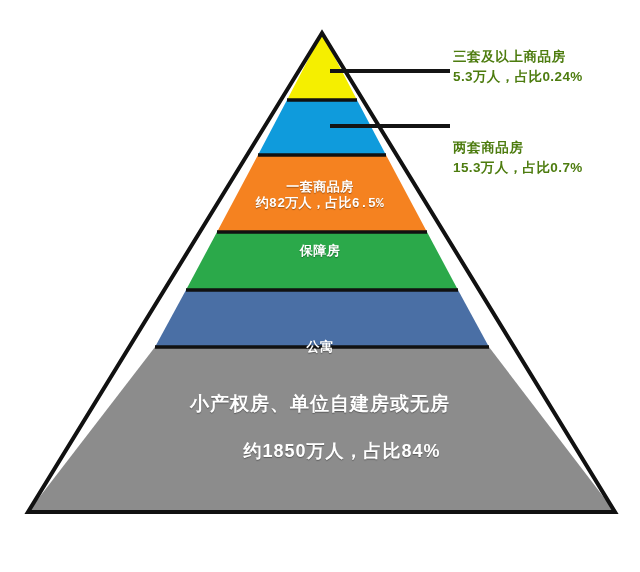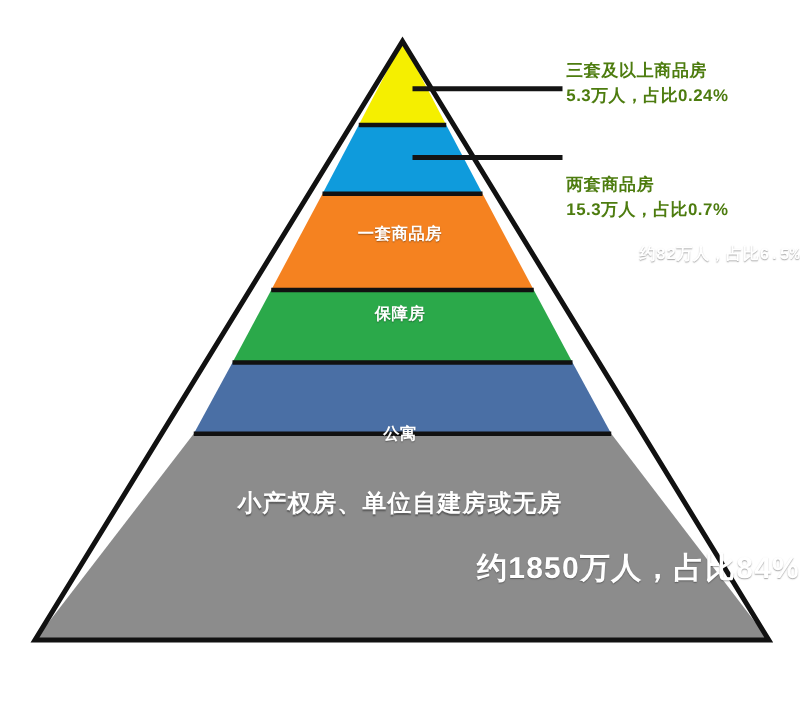--- a/index.html
+++ b/index.html
@@ -17,29 +17,29 @@
     position:absolute;
     text-align:center;
     color:#ffffff;
     font-weight:bold;
     line-height:1.25;
     text-shadow:0 1px 1px rgba(0,0,0,0.35);
     white-space:nowrap;
     pointer-events:none;
   }
   .band-label .b-title{display:block;font-size:13px;letter-spacing:0.5px;}
-  .band-label .b-sub{display:block;font-size:13px;letter-spacing:0.3px;text-align:right;}
+  .band-label .b-sub{display:block;font-size:13px;letter-spacing:0.3px;}
 
   #label-orange{left:0;right:0;top:180px;font-family:Liberation Mono, monospace;}
   #label-green{left:0;right:0;top:243px;}
   #label-slate{left:0;right:0;top:298px;margin-top:41px;}
 
   #label-gray{left:0;right:0;top:392px;}
   #label-gray .b-title{font-size:19px;letter-spacing:1px;margin-bottom:24px;}
-  #label-gray .b-sub{font-size:24px;letter-spacing:1px;padding-left:44px;}
+  #label-gray .b-sub{font-size:18px;letter-spacing:1px;padding-left:44px;}
 
   .callout{
     position:absolute;
     color:#4d7c0f;
     font-weight:bold;
     line-height:1.45;
     white-space:nowrap;
   }
   .callout .c-title{display:block;font-size:13.5px;letter-spacing:0.6px;}
   .callout .c-sub{display:block;font-size:13.5px;letter-spacing:0.4px;}

